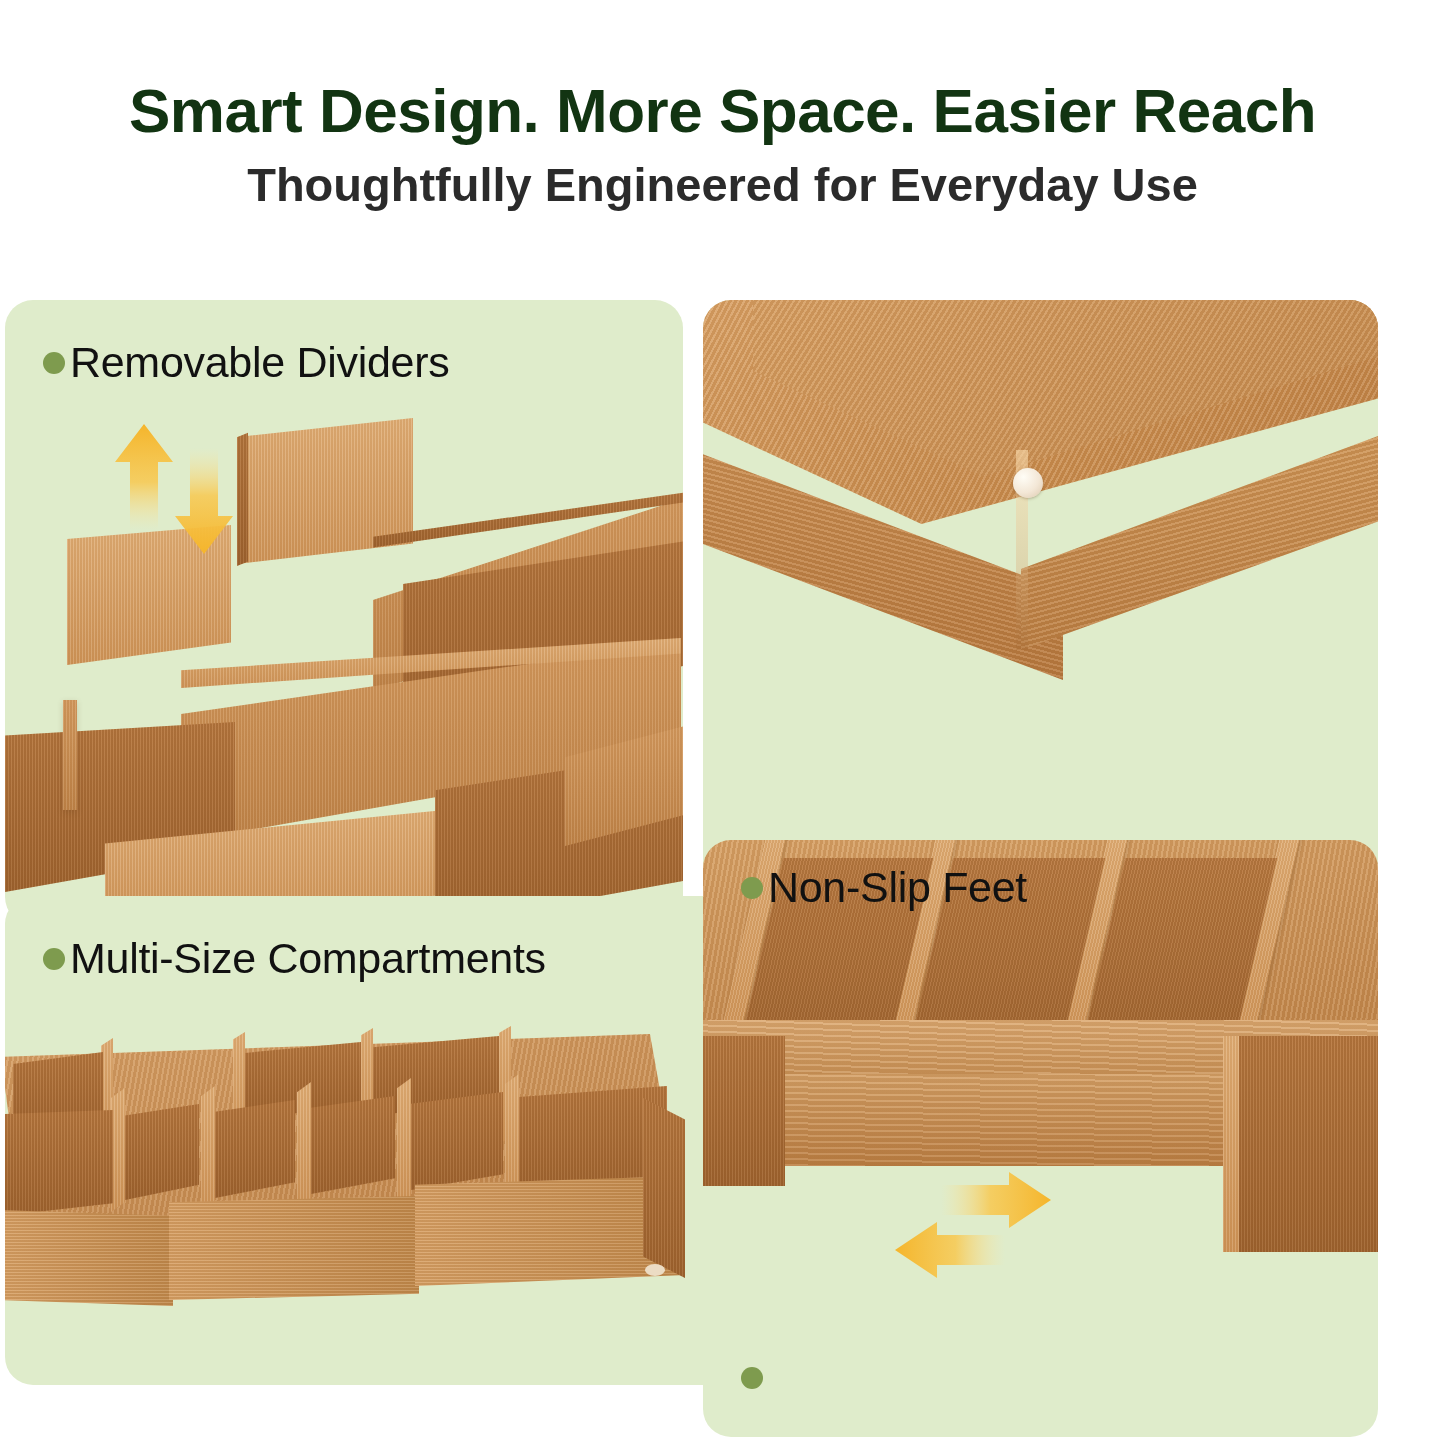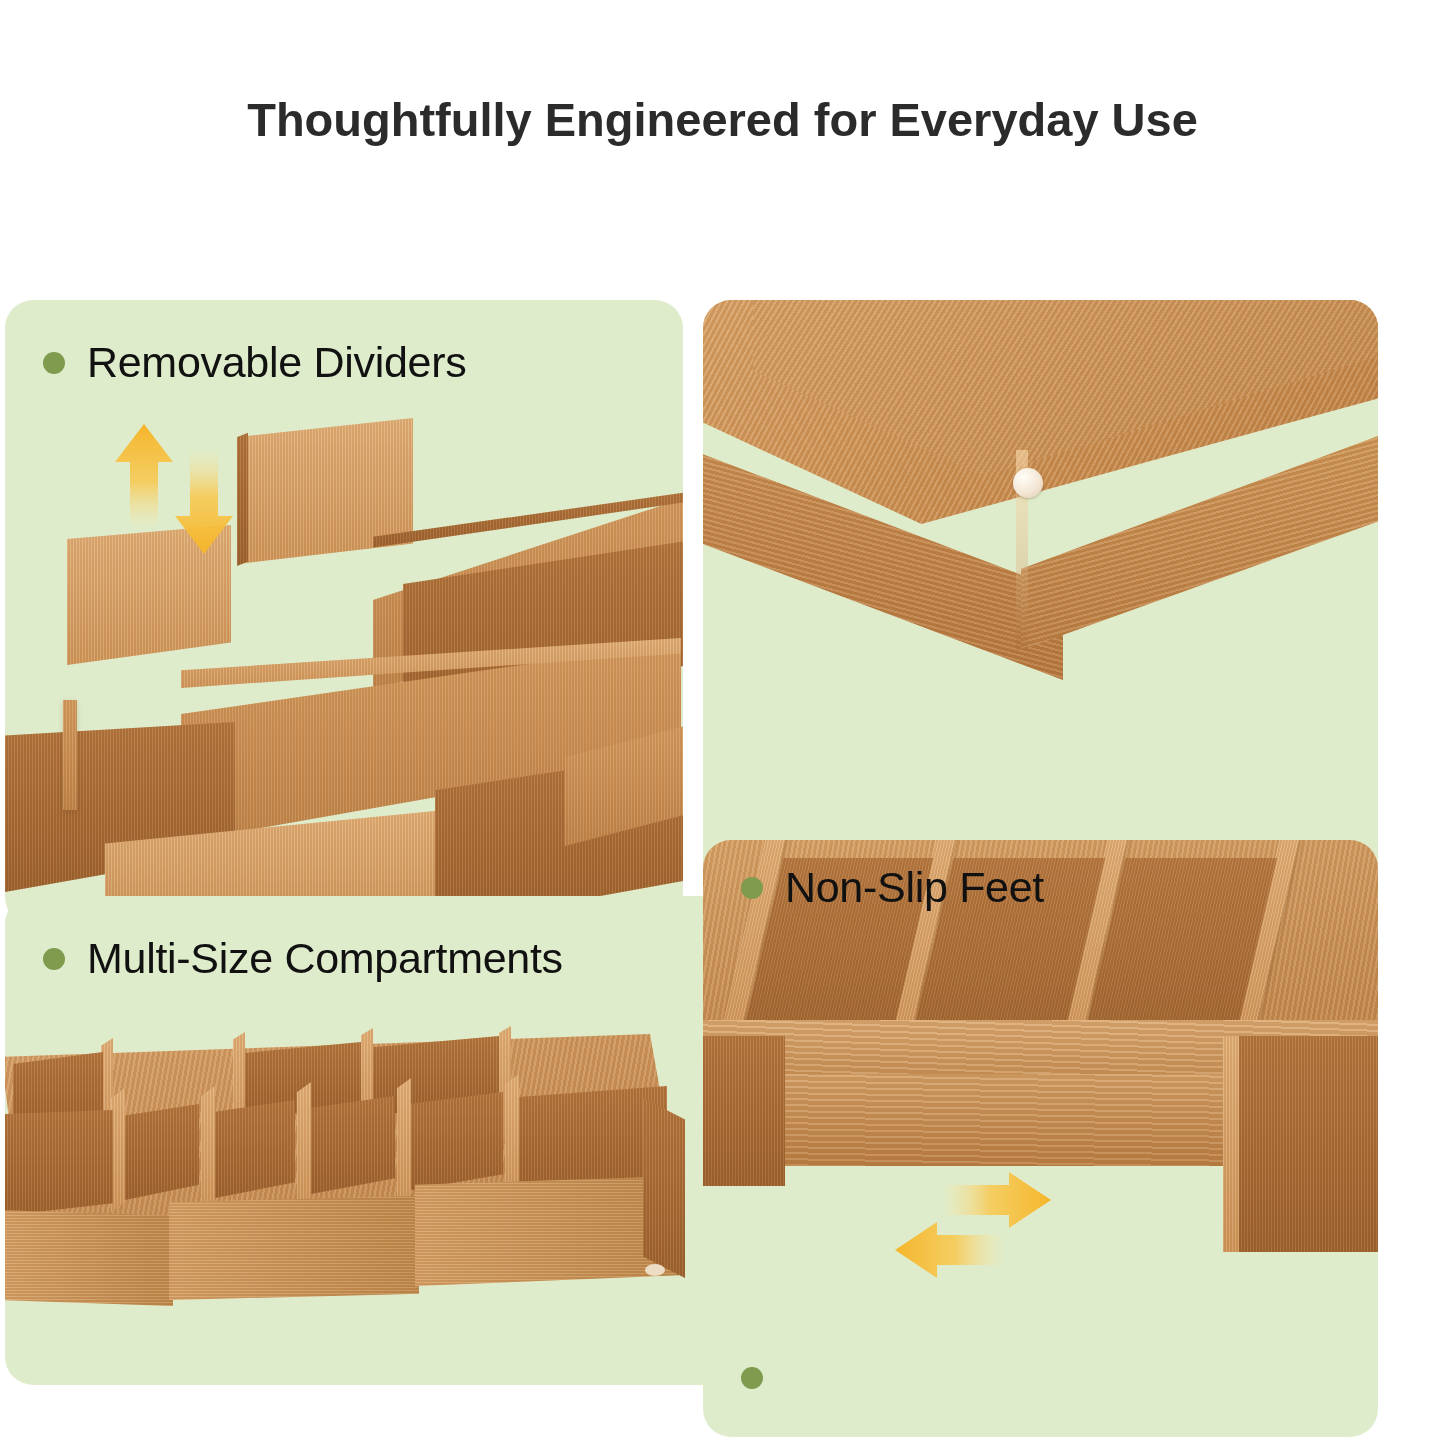--- a/index.html
+++ b/index.html
@@ -48,21 +48,21 @@
   .panel-tl { left: 5px;   top: 300px;  width: 678px; height: 625px; }
   .panel-tr { left: 703px; top: 300px;  width: 675px; height: 664px; }
   .panel-bl { left: 5px;   top: 896px;  width: 756px; height: 489px; }
   .panel-br { left: 703px; top: 840px;  width: 675px; height: 597px; }
 
   .panel-label {
     position: absolute;
     left: 38px;
     display: flex;
     align-items: center;
-    gap: 22px;
+    gap: 5px;
     z-index: 5;
   }
   .label-top { top: 38px; }
   .bullet {
     width: 22px; height: 22px;
     border-radius: 50%;
     background: #7e9b4e;
     flex: 0 0 auto;
   }
   .label-text {
@@ -136,20 +136,21 @@
   
   #scene-bl { top: 130px; height: 330px; }
 
   
   #scene-br { top: 0; height: 500px; }
 </style>
 </head>
 <body>
 
 <div class="header">
+  <div class="headline">Smart Design. More Space. Easier Reach</div>
   <div class="subhead">Thoughtfully Engineered for Everyday Use</div>
 </div>
 
 <div class="panel panel-tl">
 
   <div class="panel-label label-top">
     <span class="bullet"></span>
     <span class="label-text">Removable Dividers</span>
   </div>
 

